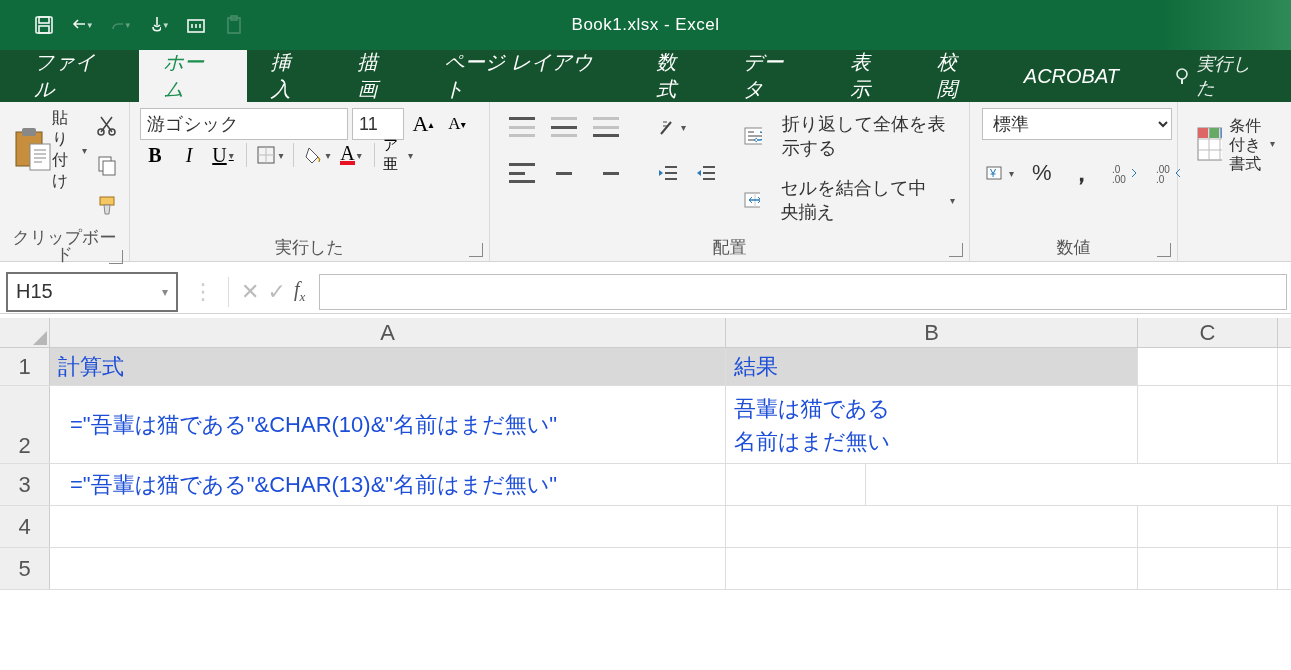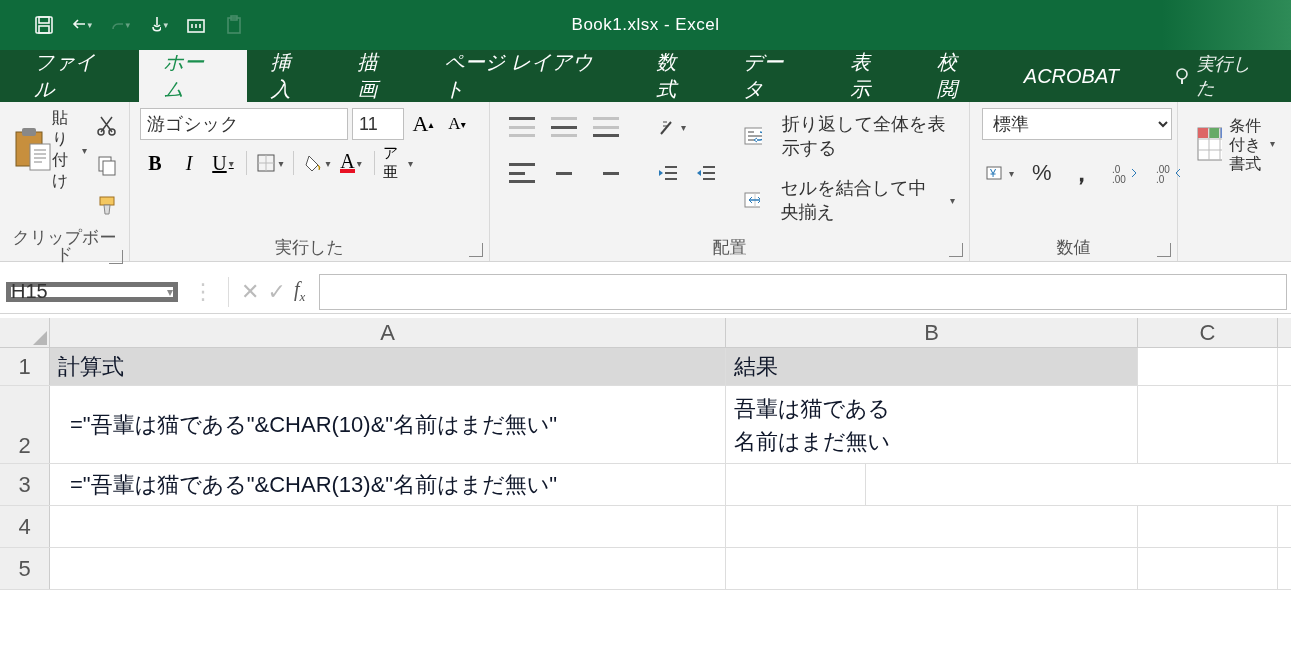--- a/index.html
+++ b/index.html
@@ -33,21 +33,21 @@
   .ctl svg, .ic svg { display:block;}
   .sep { width:12px; }
   select.combo, input.combo { height:32px; border:1px solid #bfbfbf; background:#fff; font-size:18px; padding:0 6px; color:#333; font-family:inherit;}
   
   
   .g-clip { width:130px;}
   .paste-ic { width:44px; height:52px; display:flex; align-items:center; justify-content:center;}
   
   
   .g-font { width:360px;}
-  .g-font .gbody { flex-direction:column; padding:4px 6px 0; gap:8px;}
+  .g-font .gbody { flex-direction:column; padding:4px 6px 0; gap:0;}
   .fontrow1 { display:flex; gap:4px; align-items:center;}
   .fontrow2 { display:flex; gap:4px; align-items:center;}
   .btn-sq { width:30px; height:30px; display:flex; align-items:center; justify-content:center; cursor:pointer; font-family:"Times New Roman",serif;}
   .dd { font-size:10px; color:#555; padding-left:2px;}
   
   
   .g-align { width:480px; }
   .g-align .gbody { padding:4px; gap:4px; }
   .align-col { display:flex; flex-direction:column; gap:16px; padding-top:4px;}
   .align-col .row { gap:10px; padding-left:8px;}
@@ -62,36 +62,36 @@
   .g-num { width:208px;}
   .g-num .gbody { flex-direction:column; padding:4px 8px 0; gap:18px;}
   .numrow { display:flex; gap:12px; align-items:center; font-size:18px; color:#444;}
   
   
   .g-sty { flex:1; }
   .g-sty .gbody { padding:4px 8px;}
   
   
   .fbar-wrap { display:flex; align-items:center; height:44px; border-bottom:1px solid #d4d4d4; background:#fff; margin-top:8px;}
-  .namebox { width:172px; height:20px; border:5px solid #737373; margin-left:6px; display:flex; align-items:center; justify-content:space-between; padding:0 0; font-size:20px; color:#333; background:#fff;}
+  .namebox { width:172px; height:40px; border:2px solid #737373; margin-left:6px; display:flex; align-items:center; justify-content:space-between; padding:0 8px; font-size:20px; color:#333; background:#fff;}
   .namebox .dd { color:#888; font-size:12px;}
   .fbar-btns { display:flex; align-items:center; gap:8px; padding:0 14px; color:#bbb; font-size:22px;}
   .fbar-btns .fxb { color:#555; font-style:italic; font-family:serif; font-size:20px;}
   .fbar-btns .sep2 { width:1px; height:30px; background:#ddd; margin:0 4px;}
   .fbar { flex:1; height:36px; border:1px solid #bfbfbf; background:#fff; margin-right:4px;}
   
   
   .sheet { position:relative; background:#fff; }
   .colheads { display:flex; height:30px; background:#efefef; border-bottom:1px solid #ccc;}
   .rowhead-spacer { width:50px; border-right:1px solid #ccc; background:#efefef; display:flex; align-items:flex-end; justify-content:flex-end;}
   .rowhead-spacer::after{content:''; width:0;height:0; border-left:14px solid transparent; border-bottom:14px solid #b7b7b7; margin:2px;}
   .colhead { border-right:1px solid #ccc; display:flex; align-items:center; justify-content:center; font-size:22px; color:#555; background:#efefef;}
   .gridrow { display:flex; border-bottom:1px solid #ddd;}
   .rhead { width:50px; border-right:1px solid #ccc; background:#efefef; display:flex; align-items:center; justify-content:center; font-size:22px; color:#555;}
-  .cell { border-right:1px solid #ddd; padding:2px 8px; font-size:22px; color:#0f172a; display:flex; align-items:center; }
+  .cell { border-right:1px solid #ddd; padding:2px 8px; font-size:22px; color:#1d4ed8; display:flex; align-items:center; }
   .cell.header { background:#d9d9d9; }
   .cell .inner { white-space:pre-line; line-height:1.5;}
   
   .cA { width:676px;}
   .cB { width:412px;}
   .cC { width:140px;}
   .r1 { height:38px;}
   .r2 { height:78px;}
   .r3 { height:42px;}
   .r4 { height:42px;}

